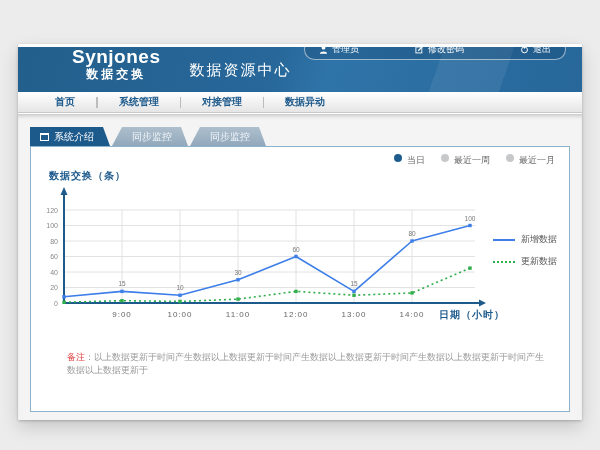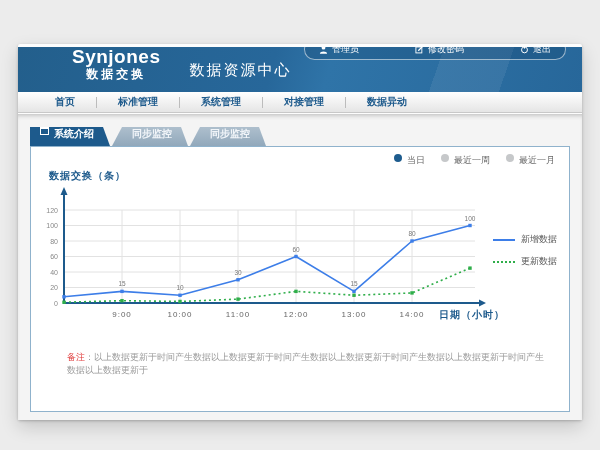--- a/index.html
+++ b/index.html
@@ -45,22 +45,22 @@
   }
   .nav-item { font-size:10px; font-weight:bold; color:#1d5a8c; padding:0 21px; cursor:pointer; white-space:nowrap; }
   .nav-sep { width:1px; height:11px; background:#bcbcbc; }
   
   .content {
     position:absolute; top:70px; bottom:0; left:0; right:0;
     background:#f4f4f4; box-shadow:inset 0 4px 5px -3px rgba(0,0,0,.25);
   }
   .tabs { position:absolute; left:12px; top:13px; height:19px; display:flex; }
   .tab {
-    height:19px; display:flex; align-items:flex-start; gap:5px;
-    font-size:10px; font-weight:bold; cursor:pointer;
+    height:19px; display:flex; align-items:center; gap:5px;
+    font-size:10px; font-weight:normal; cursor:pointer;
   }
   .tab.active {
     background:#1d5a8c; color:#fff; padding:0 16px 0 10px;
     clip-path:polygon(0 0, calc(100% - 7px) 0, 100% 100%, 0 100%);
   }
   .tab.inactive {
     background:linear-gradient(#aebfcd,#91a8bb); color:#f1f5f9; padding:0 16px 0 20px;
     clip-path:polygon(10px 0, calc(100% - 7px) 0, 100% 100%, 0 100%);
     margin-left:2px;
   }
@@ -121,21 +121,20 @@
             </svg>
           </span>
           <span>退出</span>
         </span>
       </div>
   </div>
 
   <div class="nav" id="nav">
       <span class="nav-item">首页</span>
       <span class="nav-sep"></span>
-      <span class="nav-item">标准管理</span>
       <span class="nav-sep"></span>
       <span class="nav-item">系统管理</span>
       <span class="nav-sep"></span>
       <span class="nav-item">对接管理</span>
       <span class="nav-sep"></span>
       <span class="nav-item">数据异动</span>
     </div>
 
   <div class="content">
     <div class="tabs" id="tabs">

